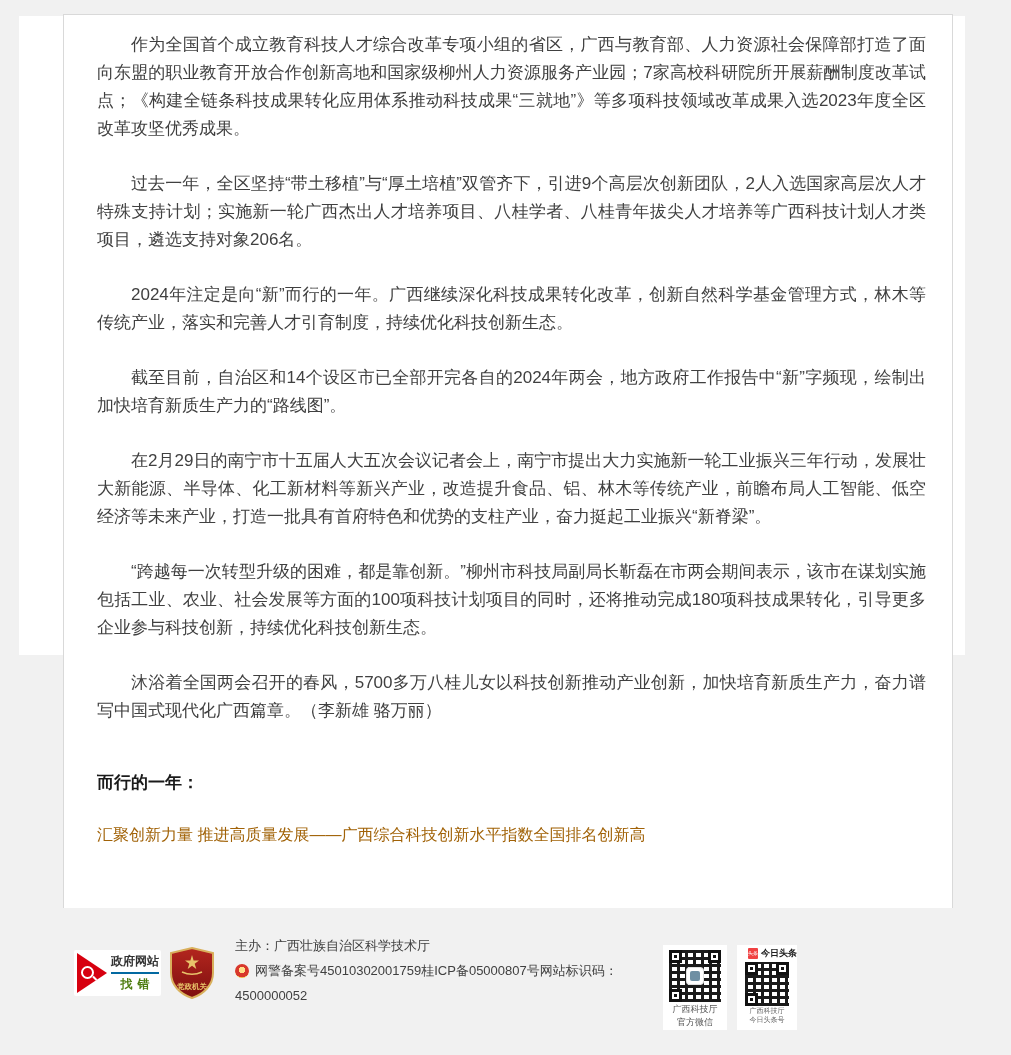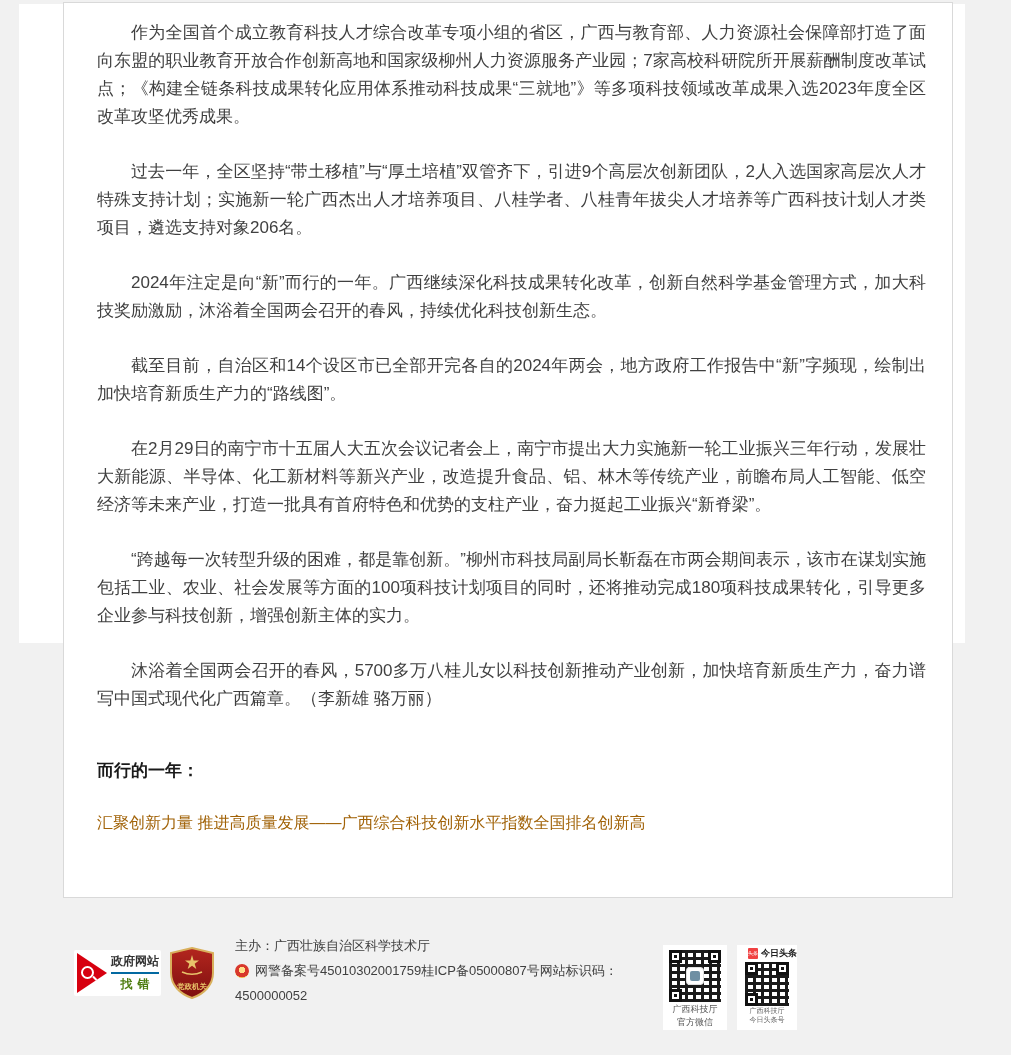--- a/index.html
+++ b/index.html
@@ -3,21 +3,21 @@
 <meta charset="utf-8">
 <style>
   html,body { margin:0; padding:0; }
   body {
     background:#f1f1f1;
     font-family:"Liberation Sans","DejaVu Sans",sans-serif;
   }
   .page { position:relative; width:1011px; height:1055px; overflow:hidden; }
 
   
-  .main-wrap { position:absolute; left:19px; top:4px; width:946px; height:639px; background:#ffffff; }
+  .main-wrap { position:absolute; left:19px; top:16px; width:946px; height:639px; background:#ffffff; }
 
   
   .article-box {
     position:absolute; left:44px; top:-2px; width:890px; height:896px;
     box-sizing:border-box; border:1px solid #d9d9d9; background:#fff;
     padding:2px 26px 0 33px; overflow:hidden;
   }
   .para {
     font-size:17px; line-height:28px; color:#404040;
     margin:27px 0; text-indent:2em; text-align:justify;
@@ -92,24 +92,24 @@
 </style>
 </head>
 <body>
 
 <div class="page">
 
   <div class="main-wrap">
     <div class="article-box">
       <p class="para">作为全国首个成立教育科技人才综合改革专项小组的省区，广西与教育部、人力资源社会保障部打造了面向东盟的职业教育开放合作创新高地和国家级柳州人力资源服务产业园；7家高校科研院所开展薪酬制度改革试点；《构建全链条科技成果转化应用体系推动科技成果“三就地”》等多项科技领域改革成果入选2023年度全区改革攻坚优秀成果。</p>
       <p class="para">过去一年，全区坚持“带土移植”与“厚土培植”双管齐下，引进9个高层次创新团队，2人入选国家高层次人才特殊支持计划；实施新一轮广西杰出人才培养项目、八桂学者、八桂青年拔尖人才培养等广西科技计划人才类项目，遴选支持对象206名。</p>
-      <p class="para">2024年注定是向“新”而行的一年。广西继续深化科技成果转化改革，创新自然科学基金管理方式，加大科技奖励激励，沐浴着全国两会召开的春风，持续优化科技创新生态。</p>
+      <p class="para">2024年注定是向“新”而行的一年。广西继续深化科技成果转化改革，创新自然科学基金管理方式，林木等传统产业，落实和完善人才引育制度，持续优化科技创新生态。</p>
       <p class="para">截至目前，自治区和14个设区市已全部开完各自的2024年两会，地方政府工作报告中“新”字频现，绘制出加快培育新质生产力的“路线图”。</p>
       <p class="para">在2月29日的南宁市十五届人大五次会议记者会上，南宁市提出大力实施新一轮工业振兴三年行动，发展壮大新能源、半导体、化工新材料等新兴产业，改造提升食品、铝、林木等传统产业，前瞻布局人工智能、低空经济等未来产业，打造一批具有首府特色和优势的支柱产业，奋力挺起工业振兴“新脊梁”。</p>
-      <p class="para">“跨越每一次转型升级的困难，都是靠创新。”柳州市科技局副局长靳磊在市两会期间表示，该市在谋划实施包括工业、农业、社会发展等方面的100项科技计划项目的同时，还将推动完成180项科技成果转化，引导更多企业参与科技创新，增强创新主体的实力。</p>
+      <p class="para">“跨越每一次转型升级的困难，都是靠创新。”柳州市科技局副局长靳磊在市两会期间表示，该市在谋划实施包括工业、农业、社会发展等方面的100项科技计划项目的同时，还将推动完成180项科技成果转化，引导更多企业参与科技创新，持续优化科技创新生态。</p>
       <p class="para">沐浴着全国两会召开的春风，5700多万八桂儿女以科技创新推动产业创新，加快培育新质生产力，奋力谱写中国式现代化广西篇章。（李新雄 骆万丽）</p>
       <h3 class="related-label">而行的一年：</h3>
       <a class="related-link" href="#">汇聚创新力量 推进高质量发展——广西综合科技创新水平指数全国排名创新高</a>
     </div>
   </div>
 
   <div class="footer">
 
     <a class="fe-badge" href="#">
       <span class="fe-flag">

